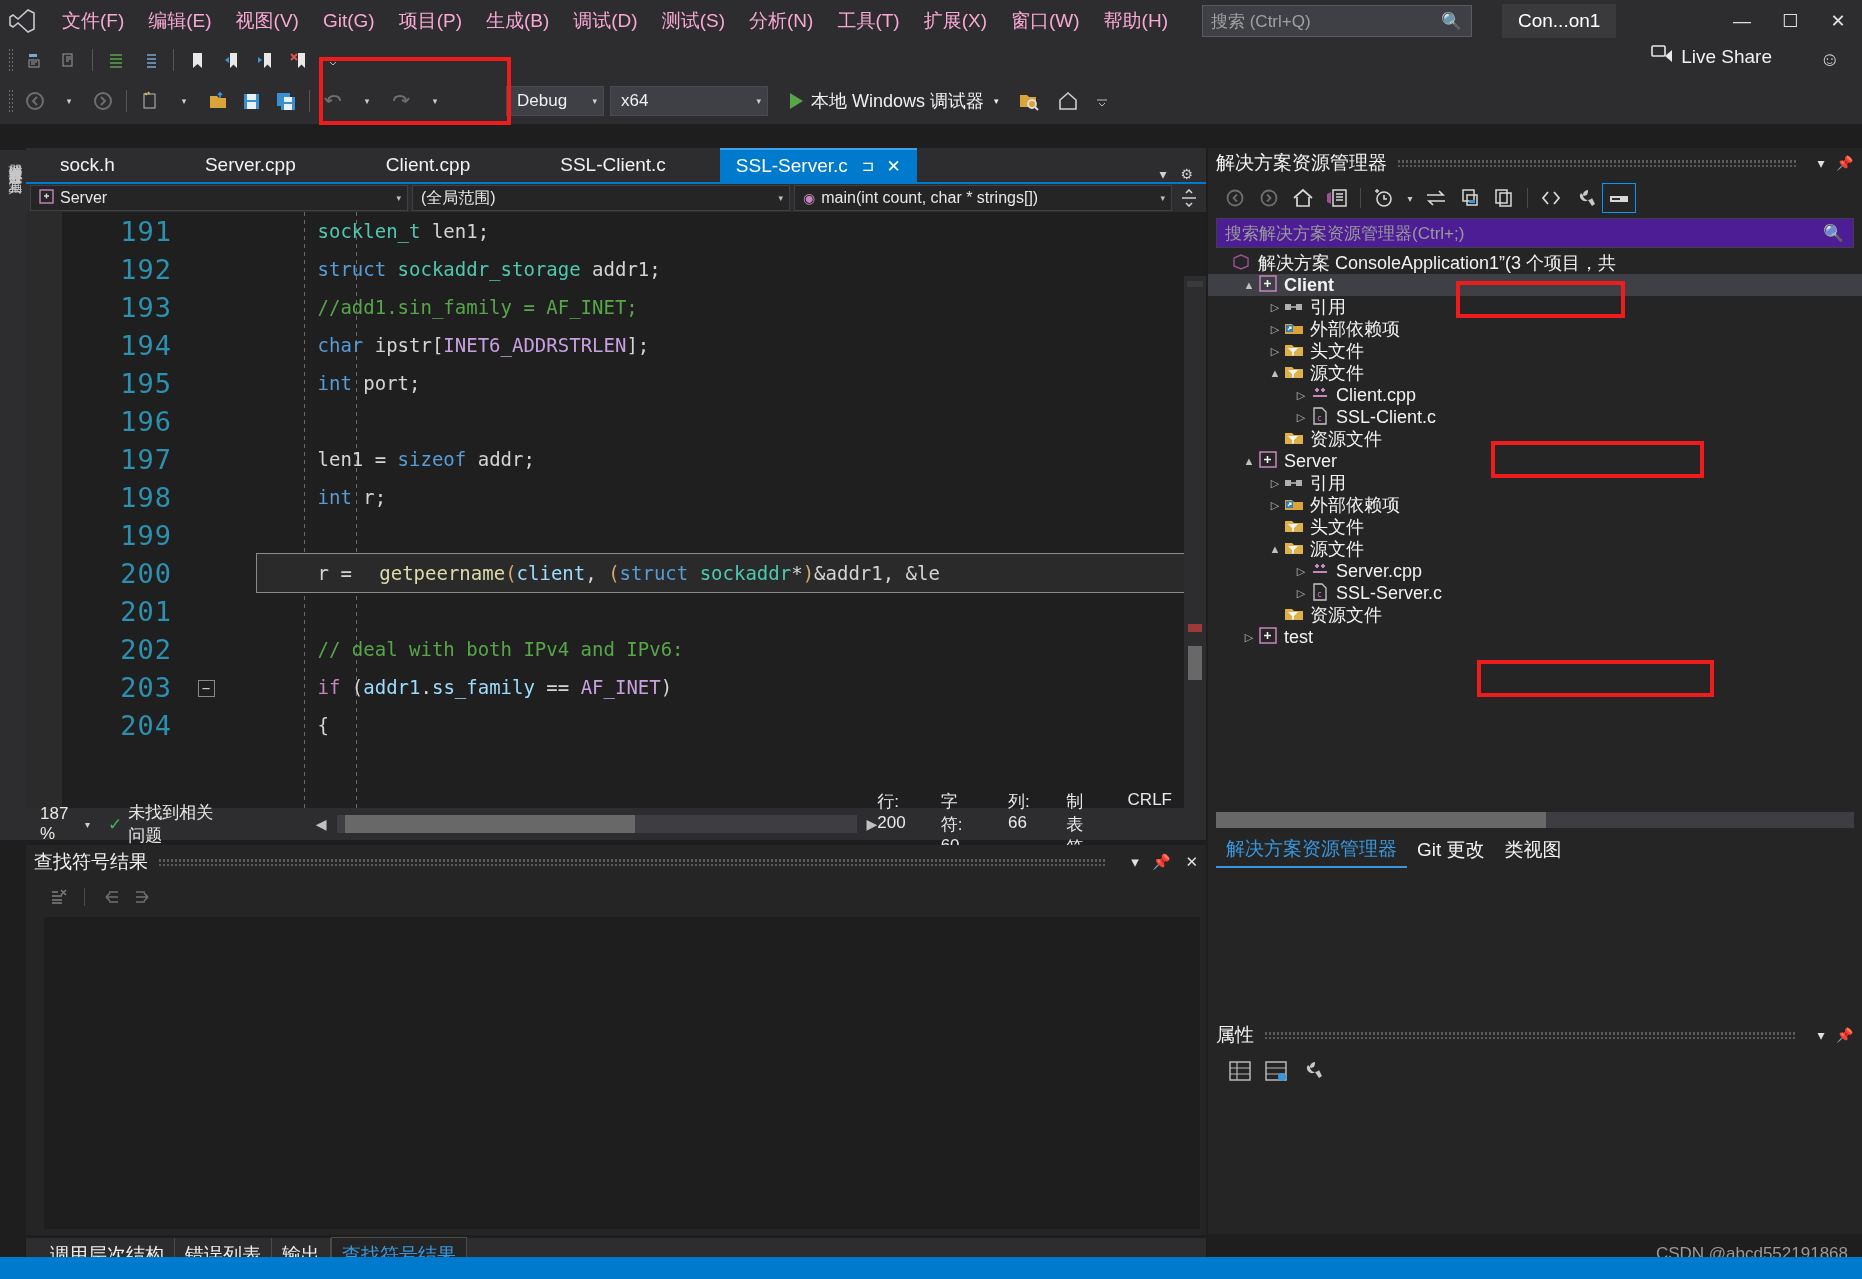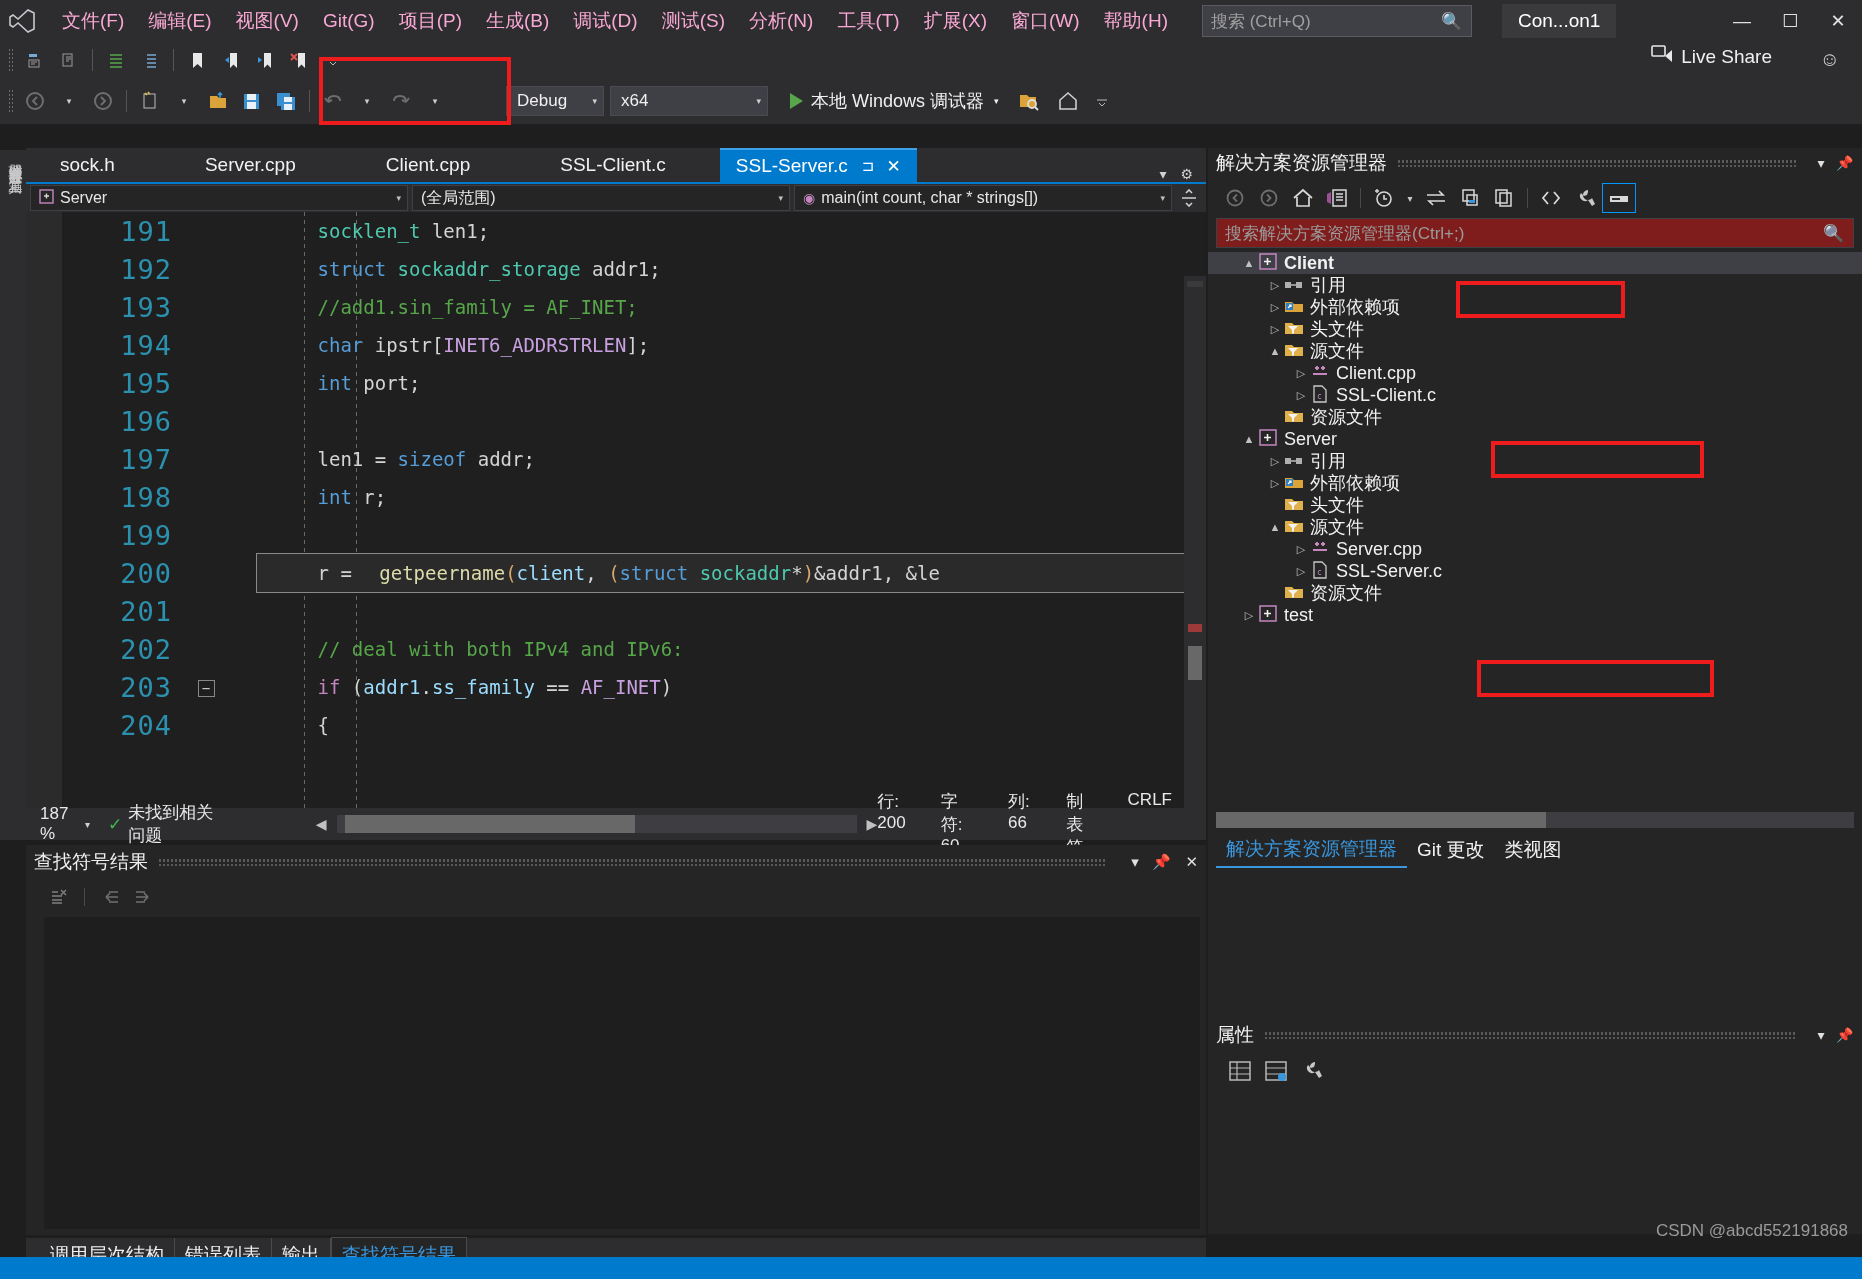--- a/index.html
+++ b/index.html
@@ -189,21 +189,21 @@
     background-image: radial-gradient(#5a5a5a 1px, transparent 1px); background-size: 4px 5px; }
   .panel-head .hbtn { color: #e0e0e0; font-size: 14px; margin-left: 12px; }
   #solexp-toolbar {
     height: 40px; display: flex; align-items: center; padding-left: 10px; background: #252526;
   }
   .se-icon { width: 34px; height: 30px; display: flex; align-items: center; justify-content: center;
     color: #c8c8c8; font-size: 17px; }
   .se-icon.sel { border: 1px solid #0098ff; }
   .se-sep { width: 1px; height: 20px; background: #4a4a4a; margin: 0 6px; }
   #se-search {
-    height: 30px; margin: 0 8px; background: #7f1d1d; border: 1px solid #3f3f46;
+    height: 30px; margin: 0 8px; background: #4c1d95; border: 1px solid #3f3f46;
     display: flex; align-items: center; padding: 8px 8px; color: #9a9a9a; font-size: 17px;
   }
   #se-search .mag { margin-left: auto; color: #d8d8d8; font-weight: bold; }
   #tree { padding-top: 4px; position: relative; }
   .trow { height: 22px; display: flex; align-items: center; color: #f1f1f1; font-size: 18px;
     white-space: nowrap; }
   .trow.sel { background: #3f3f46; }
   .tw { display: inline-block; width: 14px; text-align: center; color: #c0c0c0; font-size: 11px; }
   .ticon { display: inline-block; width: 24px; text-align: center; margin-right: 4px; font-size: 15px; }
   .bold { font-weight: bold; }
@@ -241,21 +241,21 @@
     display: flex; align-items: flex-end; background: #2d2d30;
   }
   .btab { color: #f1f1f1; font-size: 19px; padding: 4px 10px; border-right: 1px solid #4a4a4a;
     line-height: 26px; }
   .btab.active { color: #3a96dd; background: #252526; border: 1px solid #4a4a4a; border-bottom: none; }
 
   #statusbar {
     position: absolute; left: 0; bottom: 0; width: 1862px; height: 22px; background: #007acc;
   }
   #watermark {
-    position: absolute; right: 14px; bottom: 38px; color: #9a9a9a; font-size: 17px;
+    position: absolute; right: 14px; bottom: 15px; color: #9a9a9a; font-size: 17px;
   }
 </style>
 </head>
 <body>
 
 <div id="titlebar">
   <div id="vs-logo">
     <svg width="26" height="26" viewBox="0 0 26 26">
         <path d="M19 2 L25 5 L25 21 L19 24 L9 15 L4 19 L1 17 L1 9 L4 7 L9 11 Z" fill="none" stroke="#c8c8cf" stroke-width="1.6"></path>
       </svg>
@@ -734,20 +734,27 @@
           <rect x="2" y="8" width="18" height="6" fill="#d8d8d8"></rect>
           <rect x="4" y="10" width="8" height="2" fill="#2d2d30"></rect>
         </svg>
     </span>
   </div>
   <div id="se-search">
     <span>搜索解决方案资源管理器(Ctrl+;)</span>
     <span class="mag">🔍</span>
   </div>
   <div id="tree">
+      <div class="trow" style="padding-left: 8px;">
+        <span class="tw"></span>
+        <span class="ticon"><svg width="18" height="16" viewBox="0 0 18 16">
+            <path d="M8 1 L1 4 v8 l7 3 l7 -3 V4z" fill="none" stroke="#9b4f96" stroke-width="1.4"></path>
+          </svg></span>
+        <span>解决方案 ConsoleApplication1”(3 个项目，共</span>
+      </div>
       <div class="trow sel" style="padding-left: 34px;">
         <span class="tw">▲</span>
         <span class="ticon"><svg width="18" height="17" viewBox="0 0 18 17">
             <rect x="1" y="1" width="16" height="15" fill="none" stroke="#c586c0" stroke-width="1.5"></rect>
             <path d="M5 8.5 h7 M8.5 5 v7" stroke="#f0f0f0" stroke-width="1.6"></path>
           </svg></span>
         <span class="bold">Client</span>
       </div>
       <div class="trow" style="padding-left: 60px;">
         <span class="tw">▷</span>

